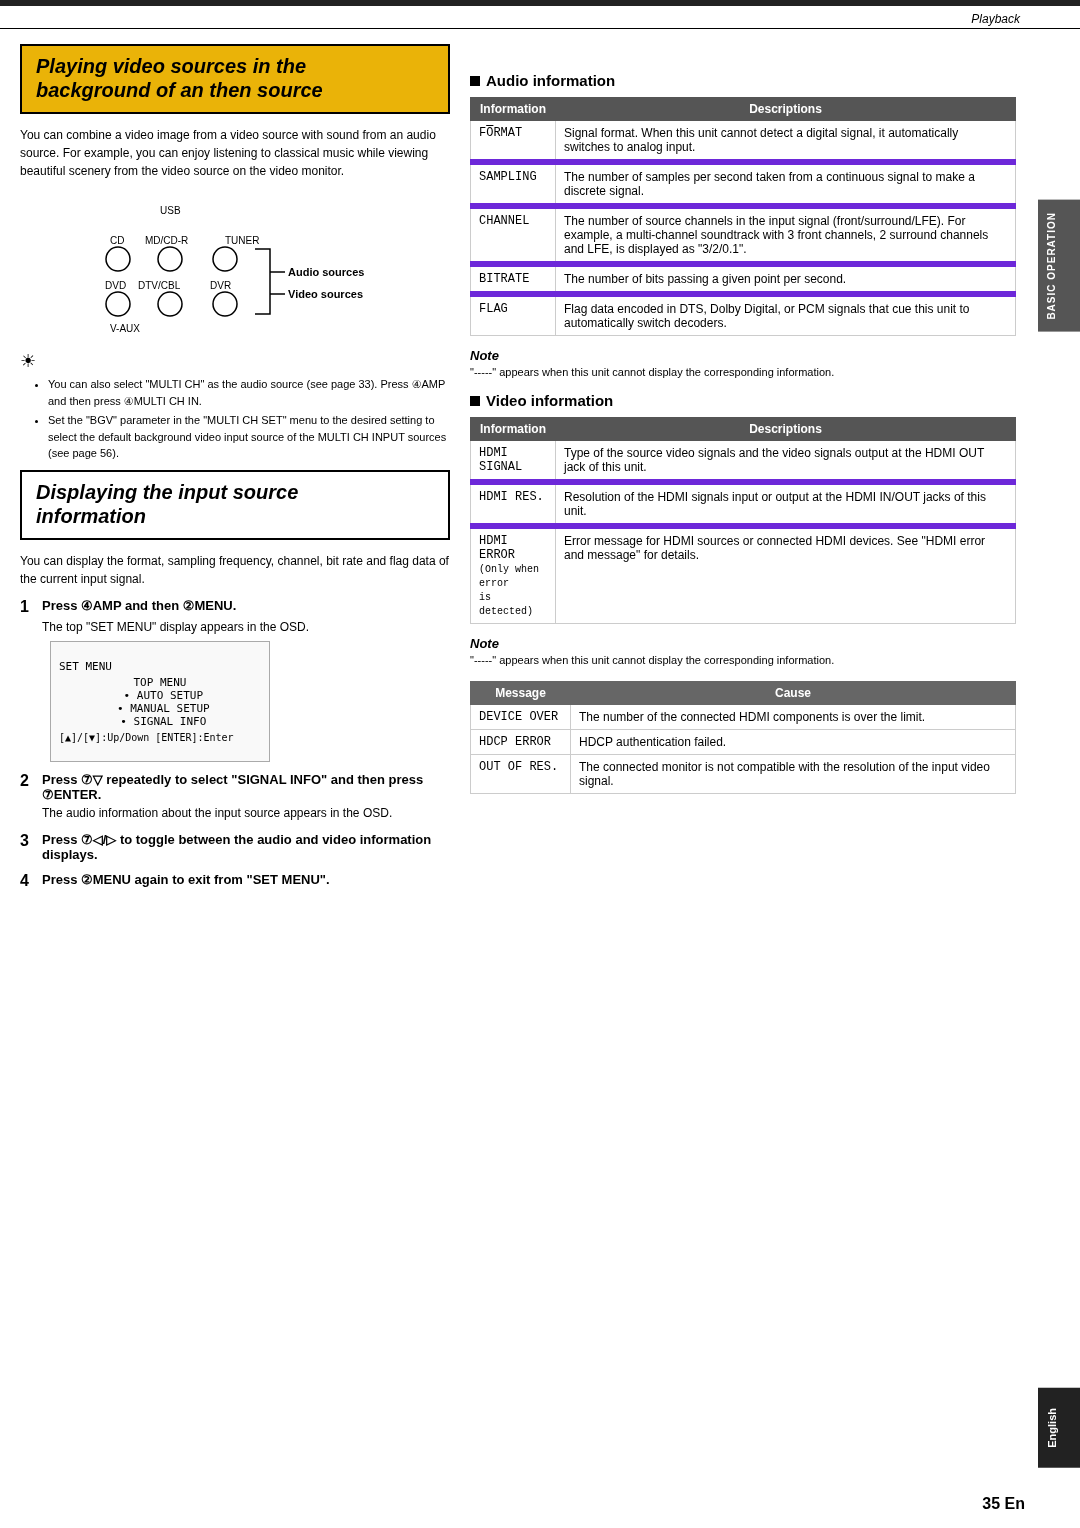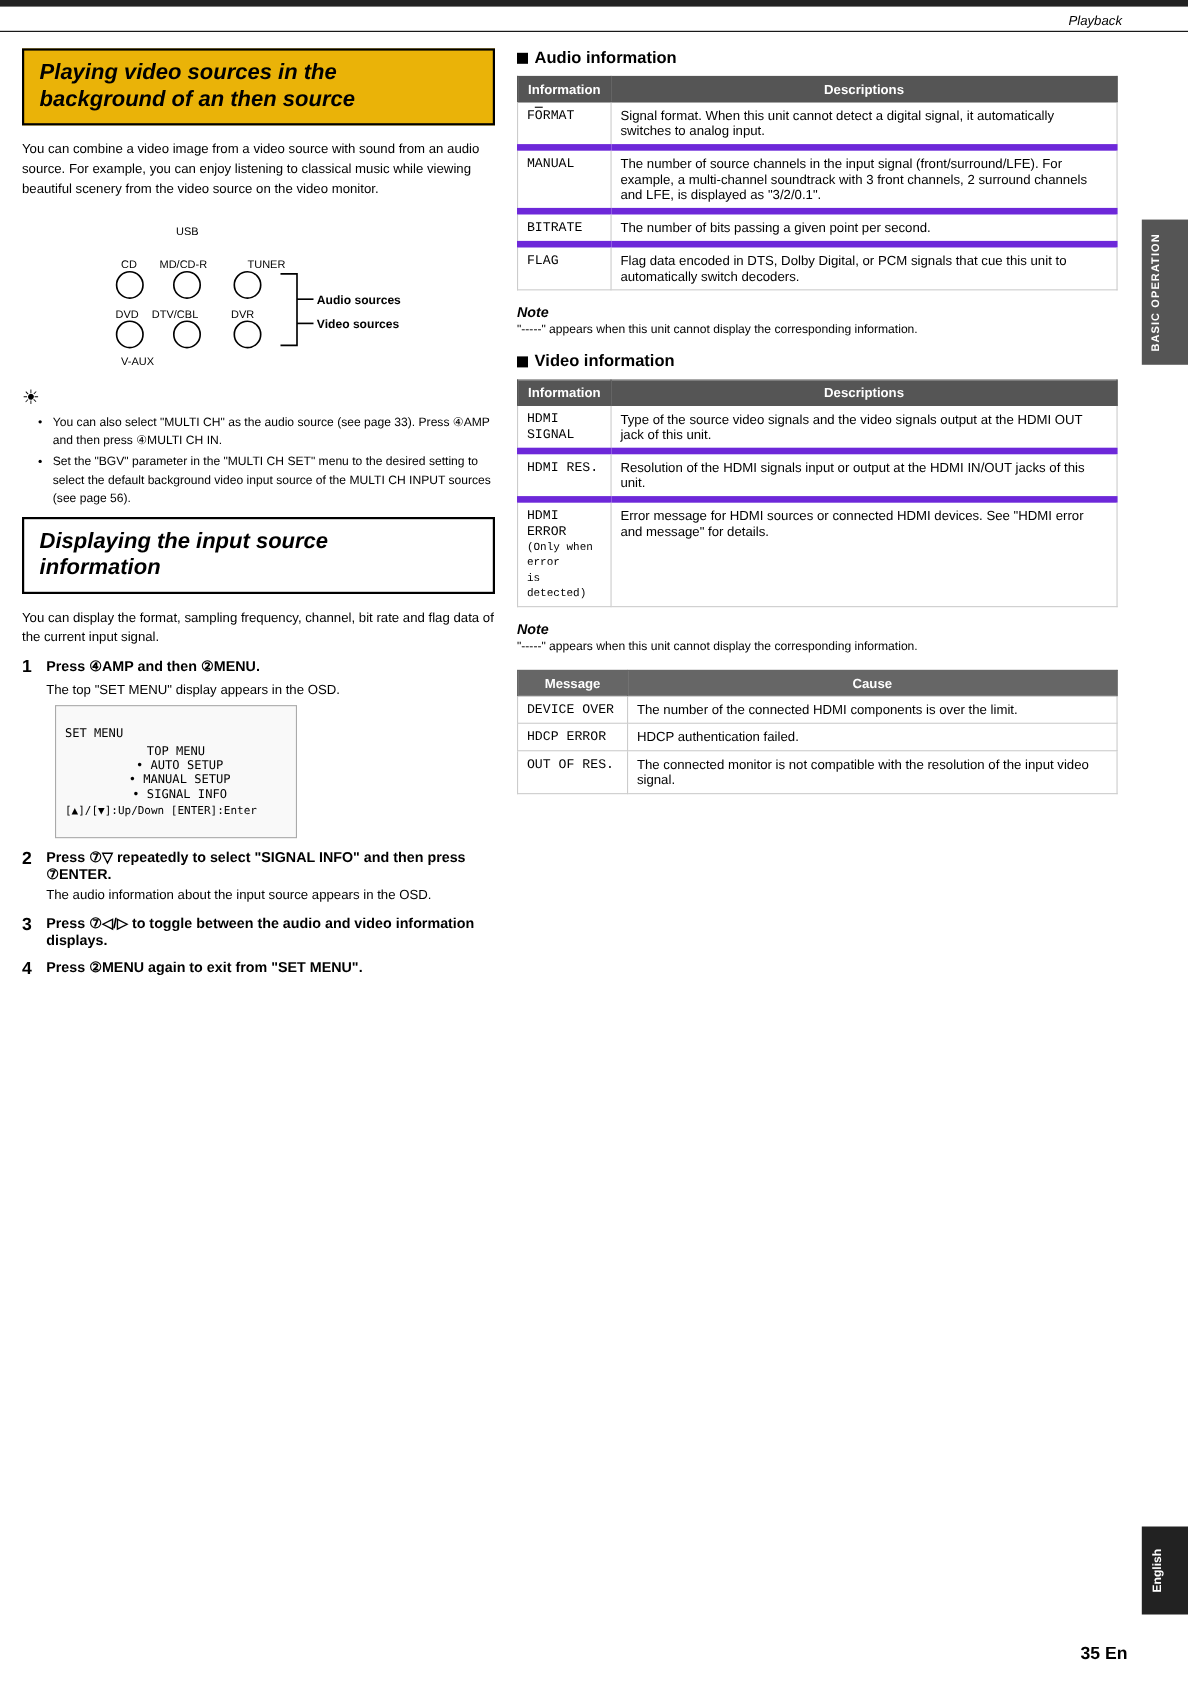--- a/index.html
+++ b/index.html
@@ -84,20 +84,21 @@
       gap: 20px;
     }
 
     .left-col {
       flex: 0 0 430px;
       width: 430px;
     }
 
     .right-col {
       flex: 1;
+      margin-top: 28px;
     }
 
     
     .section-heading-box {
       background: #eab308;
       border: 2px solid #000;
       padding: 8px 14px 10px 14px;
       margin-bottom: 12px;
     }
 
@@ -484,21 +485,25 @@
               <th>Information</th>
               <th>Descriptions</th>
             </tr>
           </thead>
           <tbody>
             <tr>
               <td>F<span style="text-decoration:overline">O</span>RMAT</td>
               <td>Signal format. When this unit cannot detect a digital signal, it automatically switches to analog input.</td>
             </tr>
             <tr>
-              <td>MANUAL</td>
+              <td>SAMPLING</td>
+              <td>The number of samples per second taken from a continuous signal to make a discrete signal.</td>
+            </tr>
+            <tr>
+              <td>CHANNEL</td>
               <td>The number of source channels in the input signal (front/surround/LFE). For example, a multi-channel soundtrack with 3 front channels, 2 surround channels and LFE, is displayed as "3/2/0.1".</td>
             </tr>
             <tr>
               <td>BITRATE</td>
               <td>The number of bits passing a given point per second.</td>
             </tr>
             <tr>
               <td>FLAG</td>
               <td>Flag data encoded in DTS, Dolby Digital, or PCM signals that cue this unit to automatically switch decoders.</td>
             </tr>

